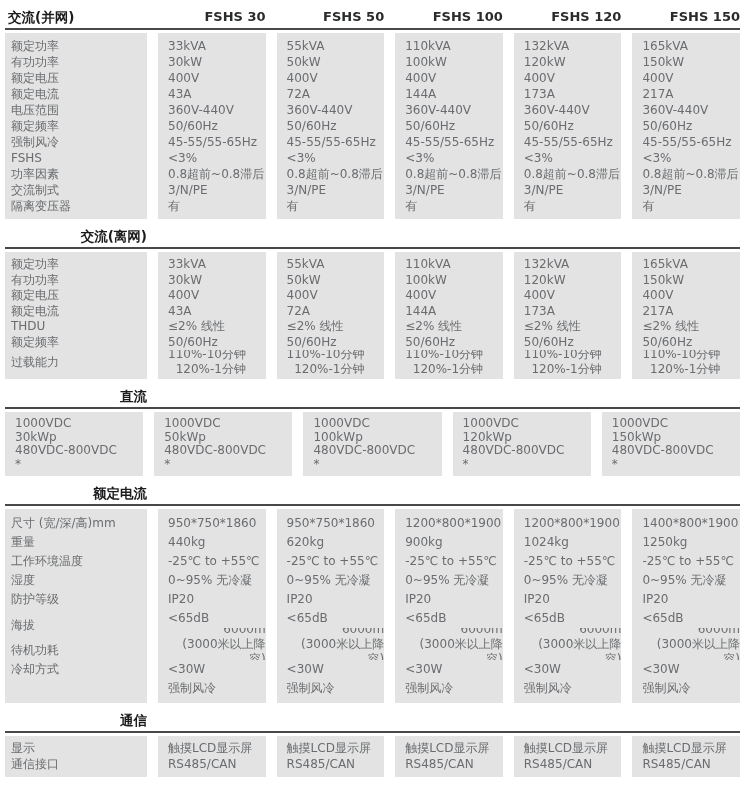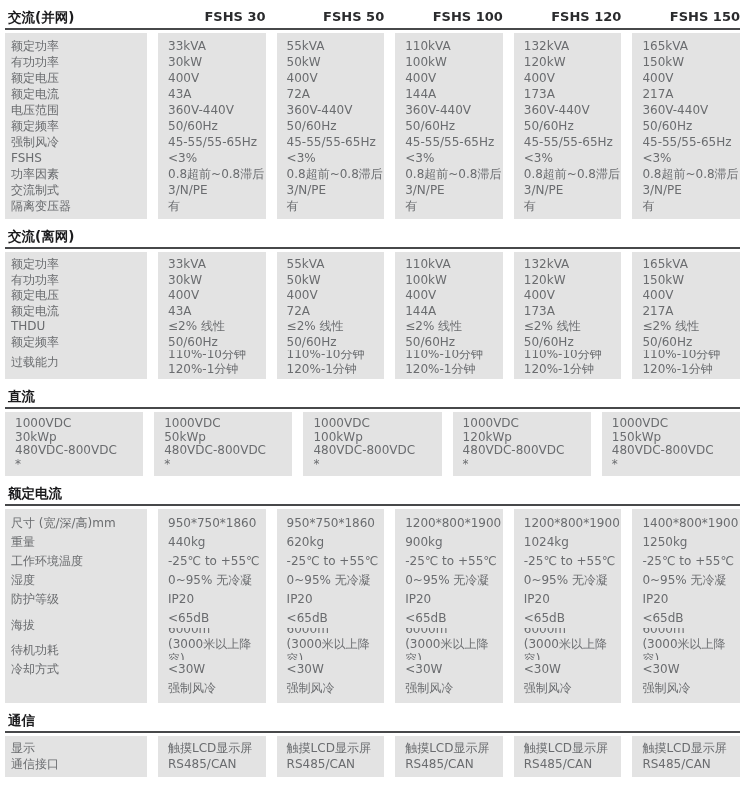--- a/index.html
+++ b/index.html
@@ -13,21 +13,21 @@
     overflow: hidden;
     font-family: "DejaVu Sans", "Liberation Sans", sans-serif;
     color: #6a6c6f;
   }
   .page {
     padding: 8px 4px 0 5px;
     box-sizing: border-box;
     width: 744px;
   }
   .sec { margin-top: 0; }
-  .sec + .sec { margin-top: 8px; }
+  .sec + .sec { margin-top: 8px; text-align: right; }
 
   
   .sec-head {
     display: grid;
     grid-template-columns: 142px repeat(5, 1fr);
     column-gap: 11px;
     align-items: end;
     border-bottom: 2px solid #47484a;
     padding-bottom: 2px;
     margin-bottom: 3px;

